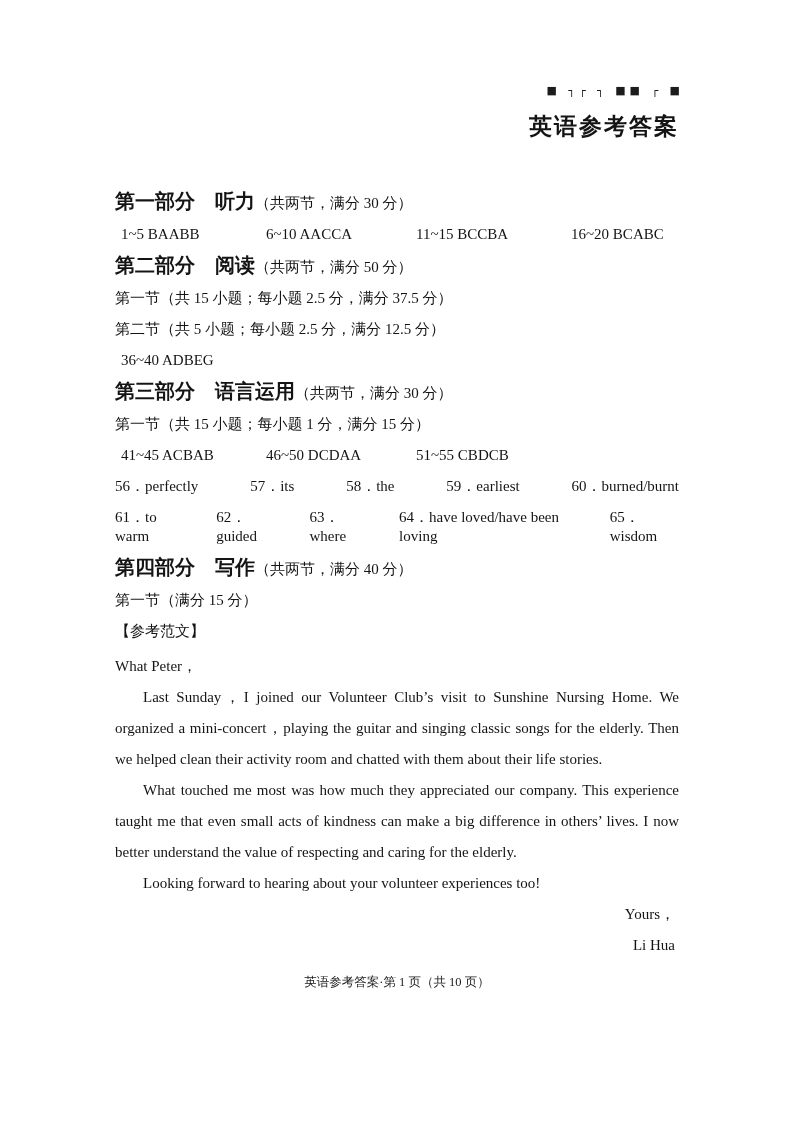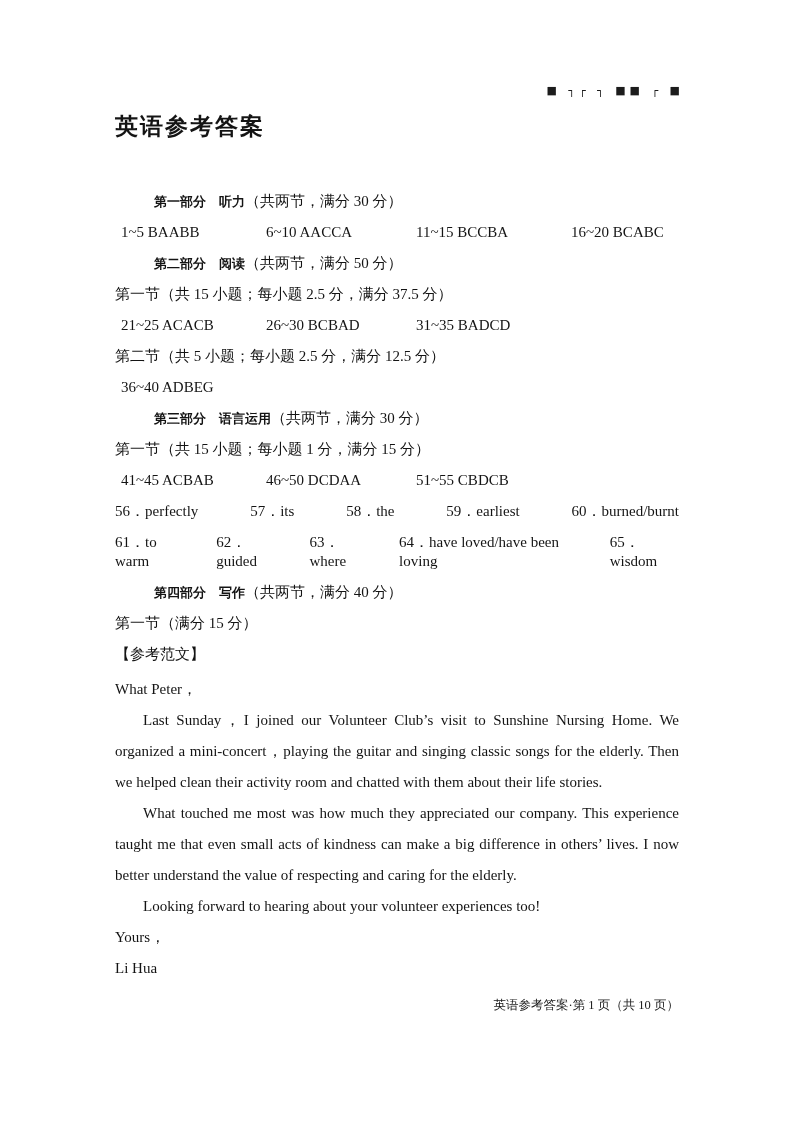--- a/index.html
+++ b/index.html
@@ -21,62 +21,61 @@
     top: 84px;
     right: 110px;
     font-family: "DejaVu Sans", sans-serif;
     font-size: 11px;
     letter-spacing: 4px;
     color: #1c1c1c;
     white-space: nowrap;
   }
   .content { padding: 110px 115px 0 115px; }
   .title {
-    text-align: left;
+    text-align: right;
     font-family: "Liberation Sans", "DejaVu Sans", sans-serif;
     font-weight: 700;
     font-size: 23px;
     line-height: 32px;
     letter-spacing: 2px;
   }
   .line {
     margin-top: 12px;
     font-size: 15px;
     line-height: 19px;
   }
   .first-after-title { margin-top: 50px; }
   .part-heading .part-name {
     font-family: "Liberation Sans", "DejaVu Sans", sans-serif;
     font-weight: 700;
-    font-size: 13px;
-    margin-left: 39px;
+    font-size: 20px;
   }
   .part-heading .part-note { font-size: 15px; }
   .answer-row { display: flex; }
   .answer-row .col:nth-child(1) { width: 145px; margin-left: 6px; }
   .answer-row .col:nth-child(2) { width: 150px; }
   .answer-row .col:nth-child(3) { width: 155px; }
   .answer-row .col:nth-child(4) { width: auto; }
   .fill-row { display: flex; justify-content: space-between; gap: 30px; }
   .letter { margin-top: 10px; }
   .letter p, .letter .salutation {
     font-size: 15px;
     line-height: 31px;
   }
   .letter p { text-align: justify; }
   .letter p.indent { text-indent: 28px; }
   .closing {
-    text-align: left;
+    text-align: right;
     padding-right: 4px;
     font-size: 15px;
     line-height: 31px;
   }
   .footer {
     margin-top: 12px;
-    text-align: right;
+    text-align: center;
     font-size: 12.5px;
     line-height: 18px;
     color: #1a1a1a;
   }
 </style>
 </head>
 <body>
 
 <div class="page">
 
@@ -93,25 +92,20 @@
       <span class="col">1~5 BAABB</span>
       <span class="col">6~10 AACCA</span>
       <span class="col">11~15 BCCBA</span>
       <span class="col">16~20 BCABC</span>
     </div>
 
     <div class="line part-heading">
       <span class="part-name">第二部分　阅读</span><span class="part-note">（共两节，满分 50 分）</span>
     </div>
     <div class="line">第一节（共 15 小题；每小题 2.5 分，满分 37.5 分）</div>
-    <div class="line answer-row">
-      <span class="col">21~25 ACACB</span>
-      <span class="col">26~30 BCBAD</span>
-      <span class="col">31~35 BADCD</span>
-    </div>
     <div class="line">第二节（共 5 小题；每小题 2.5 分，满分 12.5 分）</div>
     <div class="line answer-row">
       <span class="col">36~40 ADBEG</span>
     </div>
 
     <div class="line part-heading">
       <span class="part-name">第三部分　语言运用</span><span class="part-note">（共两节，满分 30 分）</span>
     </div>
     <div class="line">第一节（共 15 小题；每小题 1 分，满分 15 分）</div>
     <div class="line answer-row">

